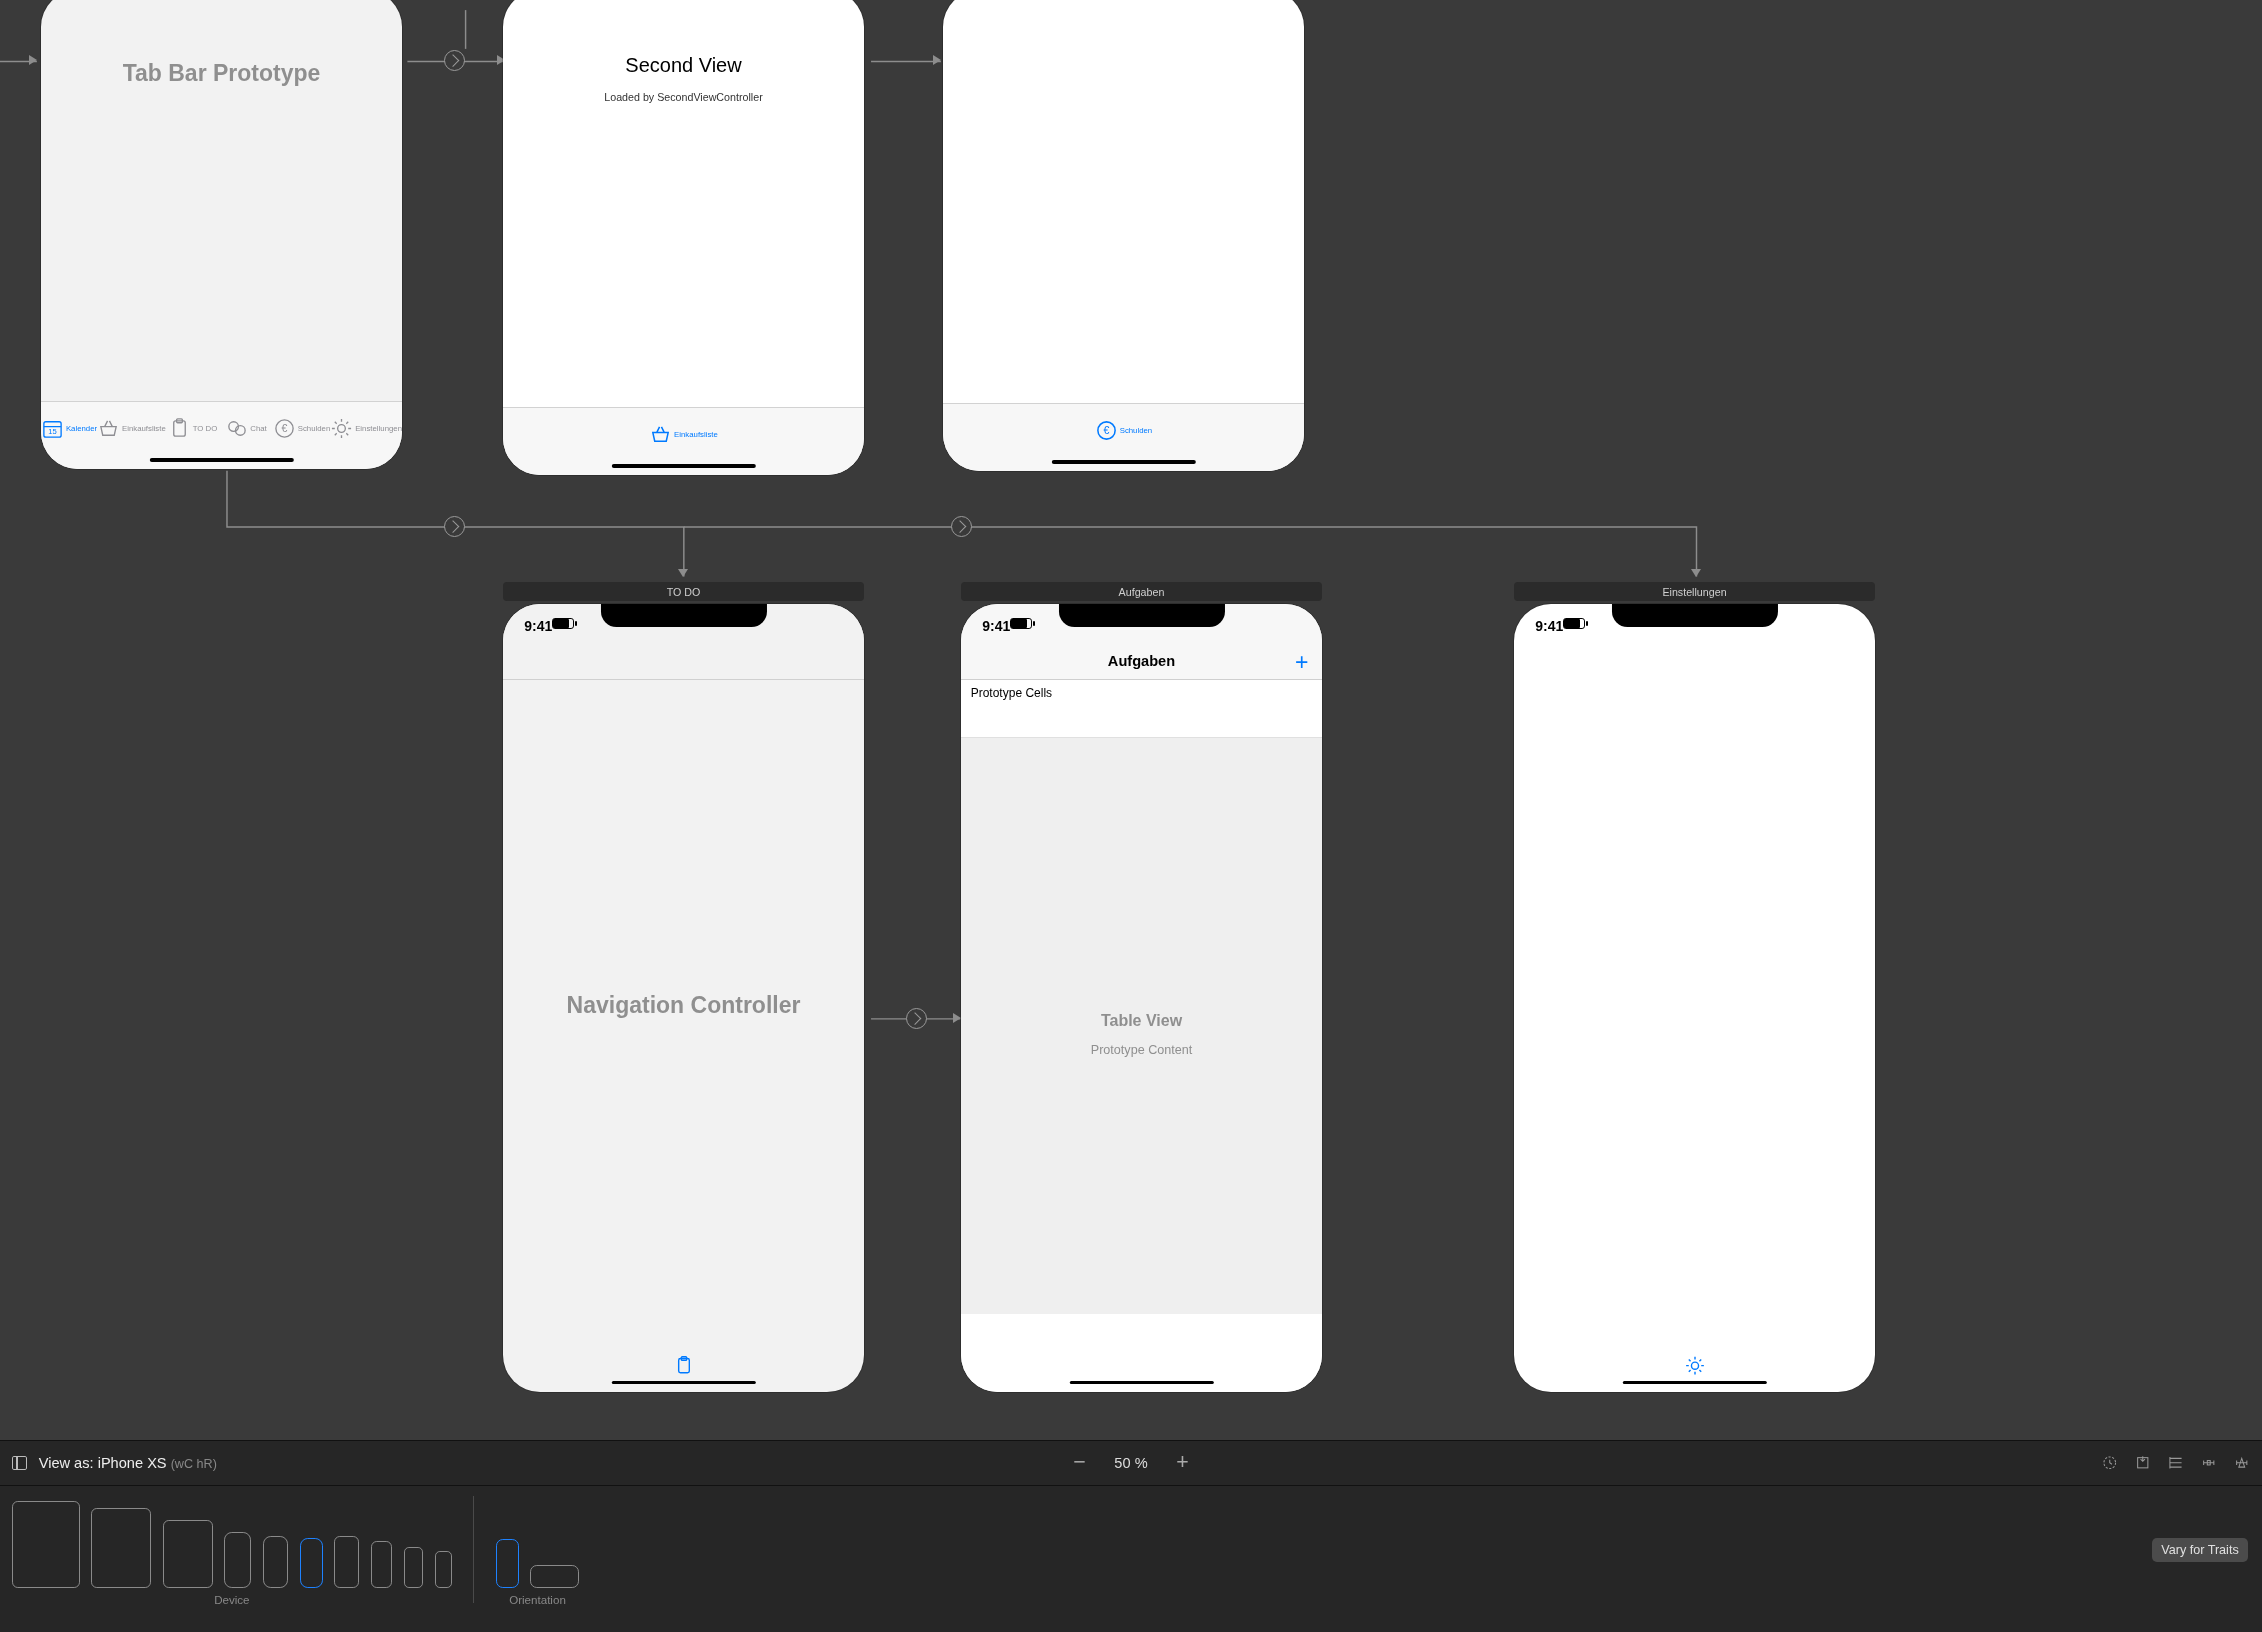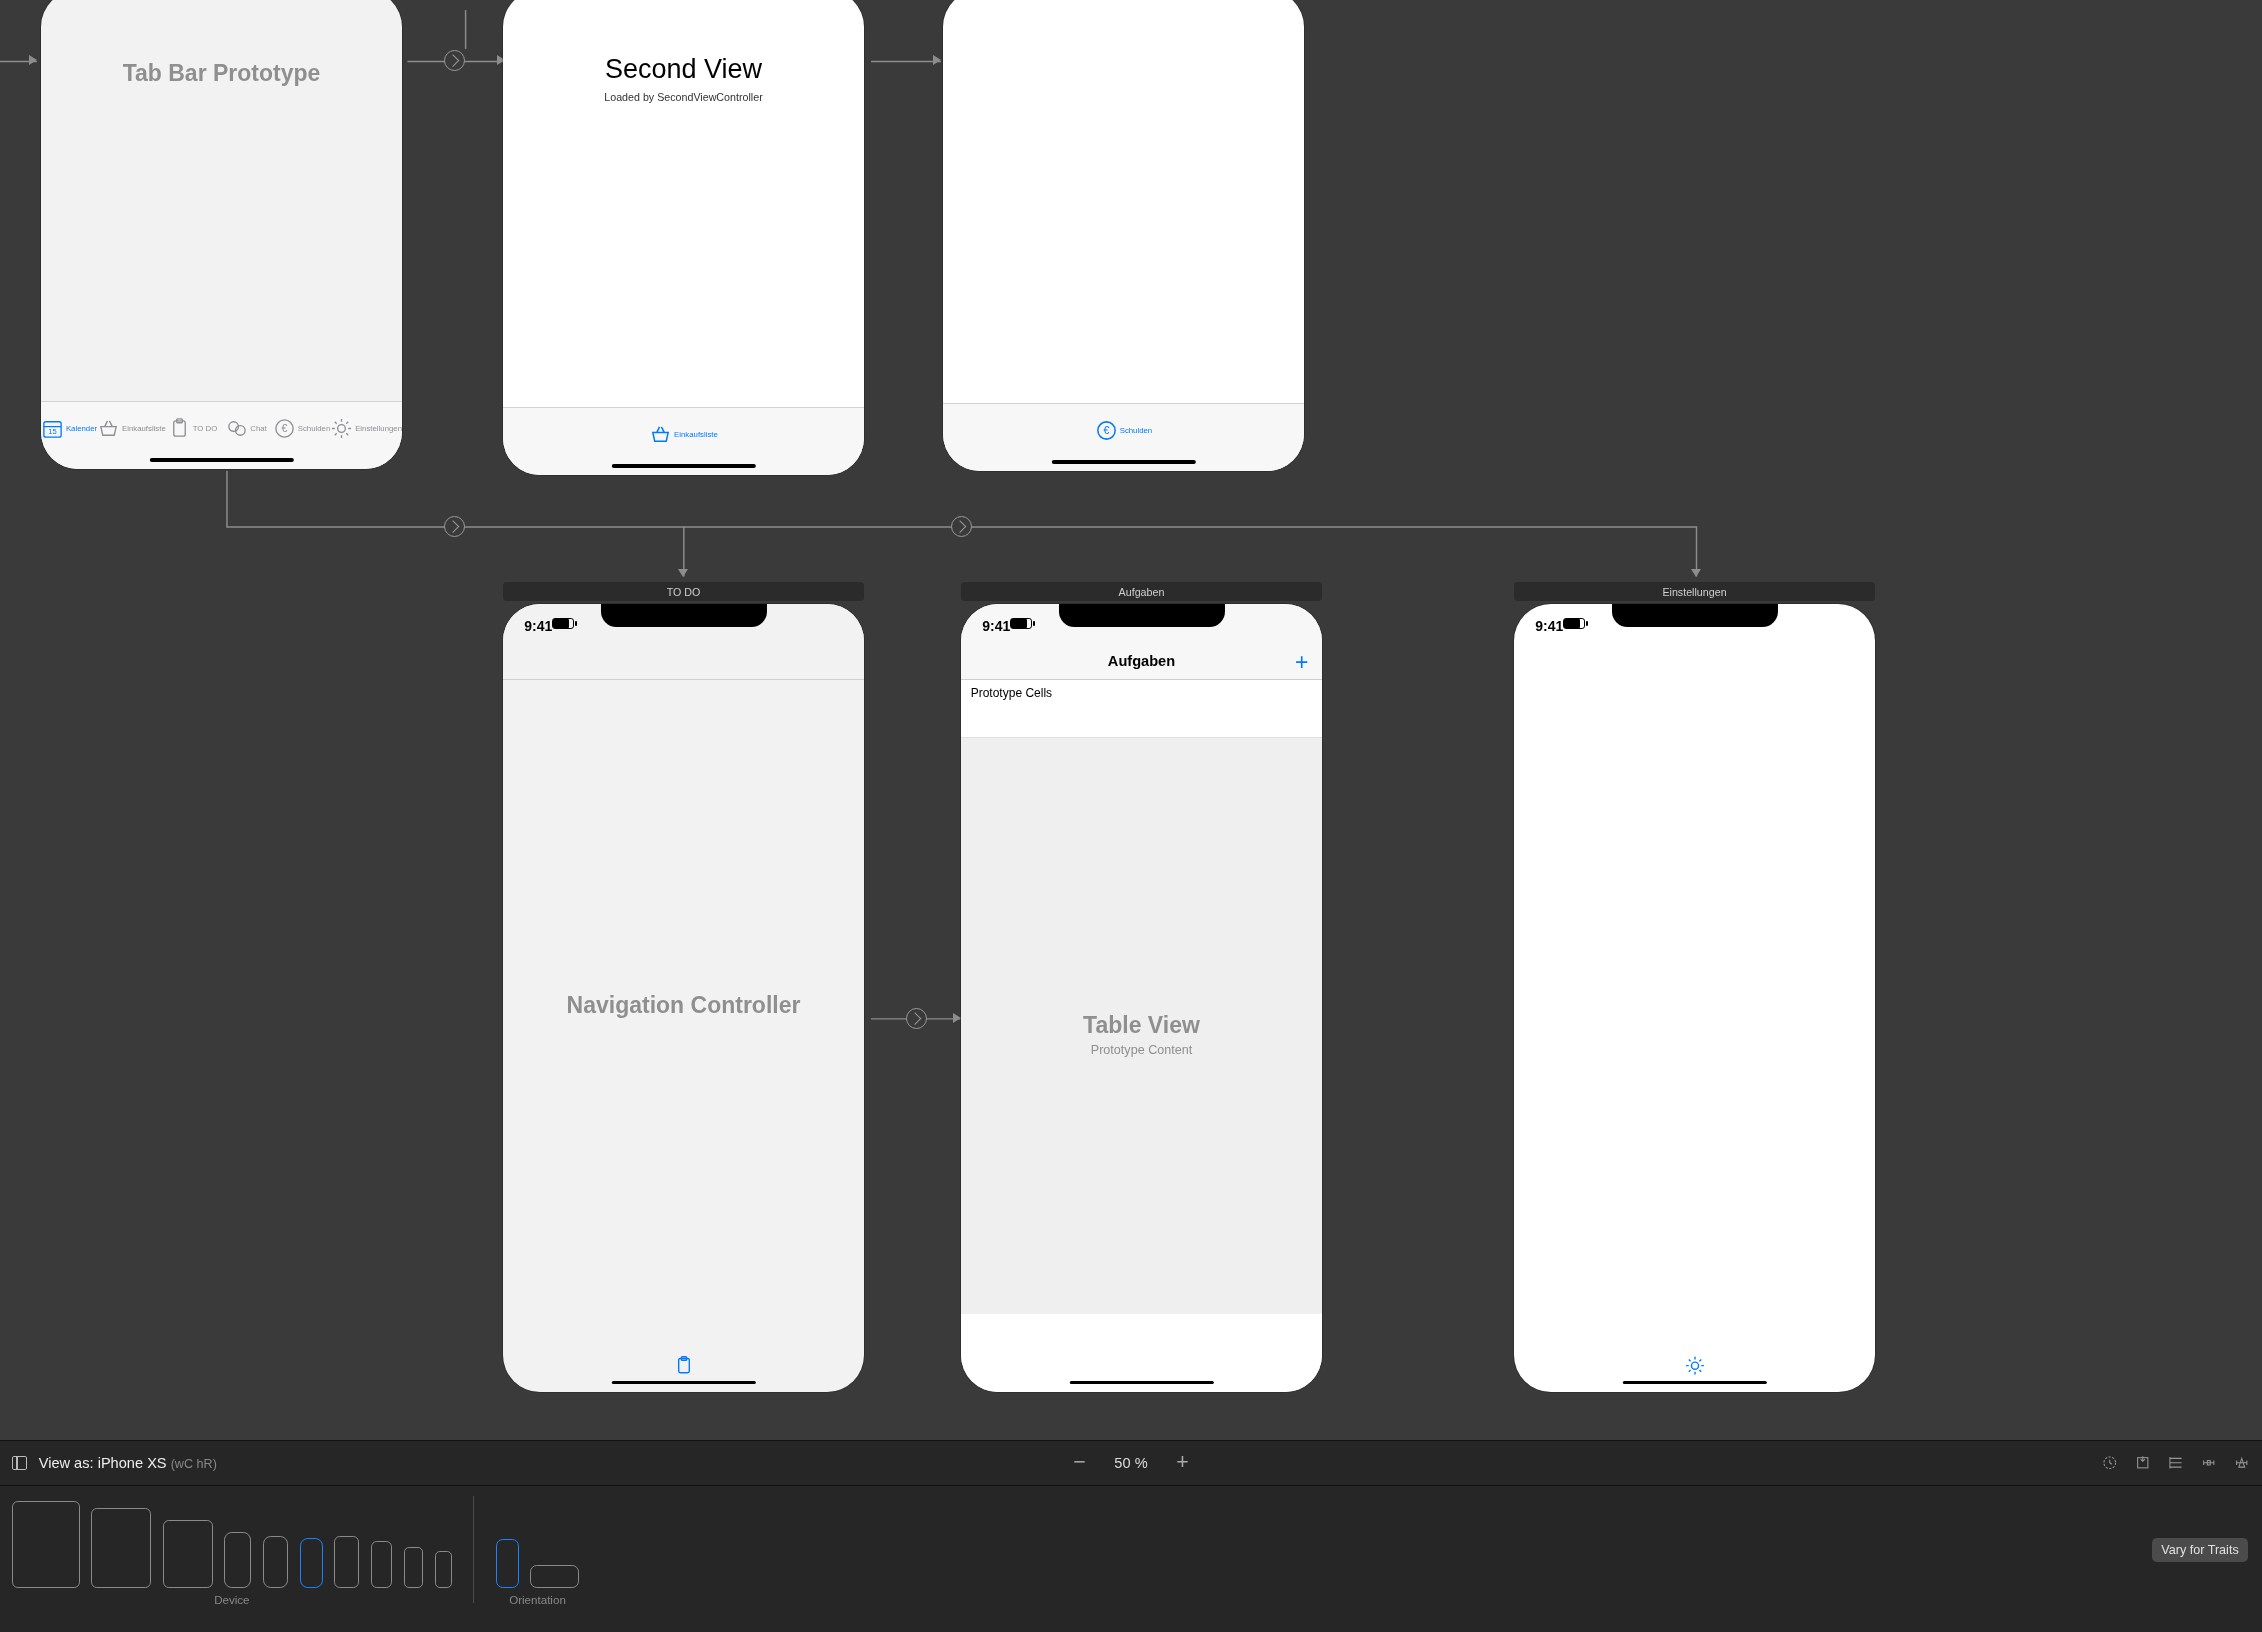--- a/index.html
+++ b/index.html
@@ -366,21 +366,21 @@
             </svg>
           <span>Einstellungen</span>
         </div>
       </div>
       <div class="home-ind"></div>
     </div>
   </div>
 
   <div class="scene" style="left:503px; top:-9.7px;">
     <div class="phone" style="width:361px; height:485px;">
-      <div class="center-title" style="top:64px; font-size:27px; color:#000; font-weight:400;">Second View</div>
+      <div class="center-title" style="top:64px; font-size:20px; color:#000; font-weight:400;">Second View</div>
       <div class="center-title" style="top:101px; font-size:10.7px; color:#333; font-weight:400;">Loaded by SecondViewController</div>
 
       <div class="tabbar single">
         <div class="tab active">
           <svg viewBox="0 0 24 24">
               <path d="M4 10h16l-2 9H6z M8 10l3-6 M16 10l-3-6" fill="none" stroke="currentColor" stroke-width="1.6"></path>
             </svg>
           <span>Einkaufsliste</span>
         </div>
       </div>
@@ -435,21 +435,21 @@
             <i></i>
           </span>
       </div>
       <div class="navbar-area">
         <div class="nav-title">Aufgaben</div>
         <div class="nav-plus">+</div>
       </div>
       <div class="proto-header">Prototype Cells</div>
       <div class="proto-cell"></div>
 
-      <div class="center-title" style="top:408px; font-size:23px;">Table View</div>
+      <div class="center-title" style="top:408px; font-size:16px;">Table View</div>
       <div class="center-title" style="top:439px; font-size:12.6px; font-weight:400;">Prototype Content</div>
 
       <div style="position:absolute; bottom:0;left:0;right:0;height:78px;background:#fff;"></div>
       <div class="home-ind"></div>
     </div>
   </div>
 
   <div class="scene" style="left:1514px; top:582px; width:361px;">
     <div class="scene-head">Einstellungen</div>
     <div class="phone" style="width:361px; height:788px;">

